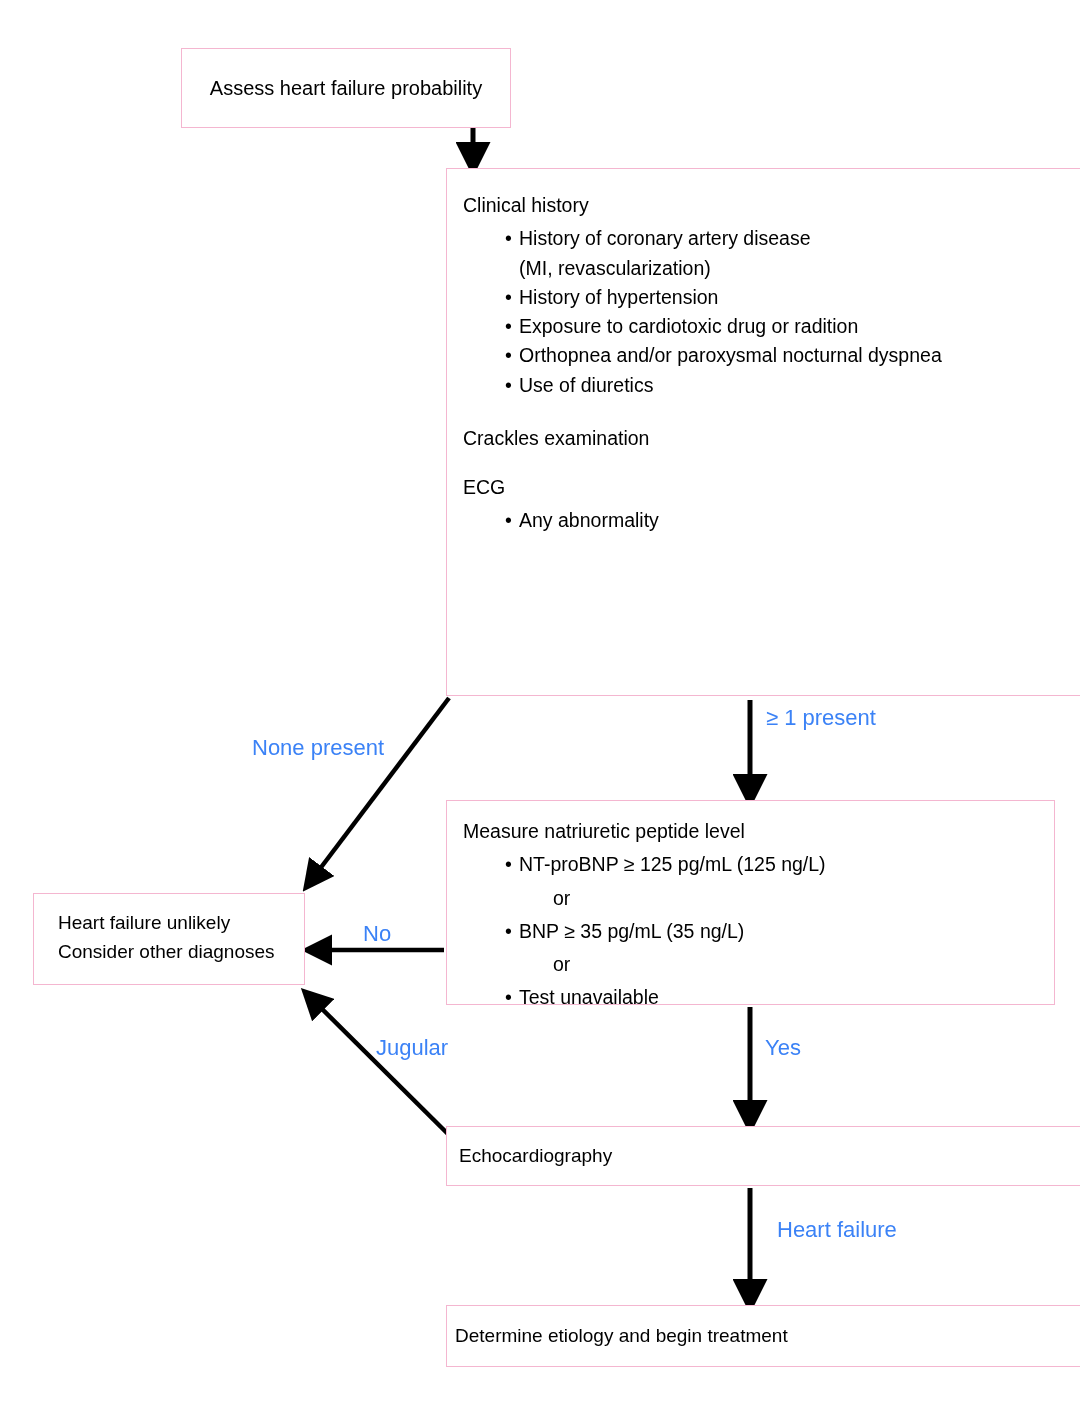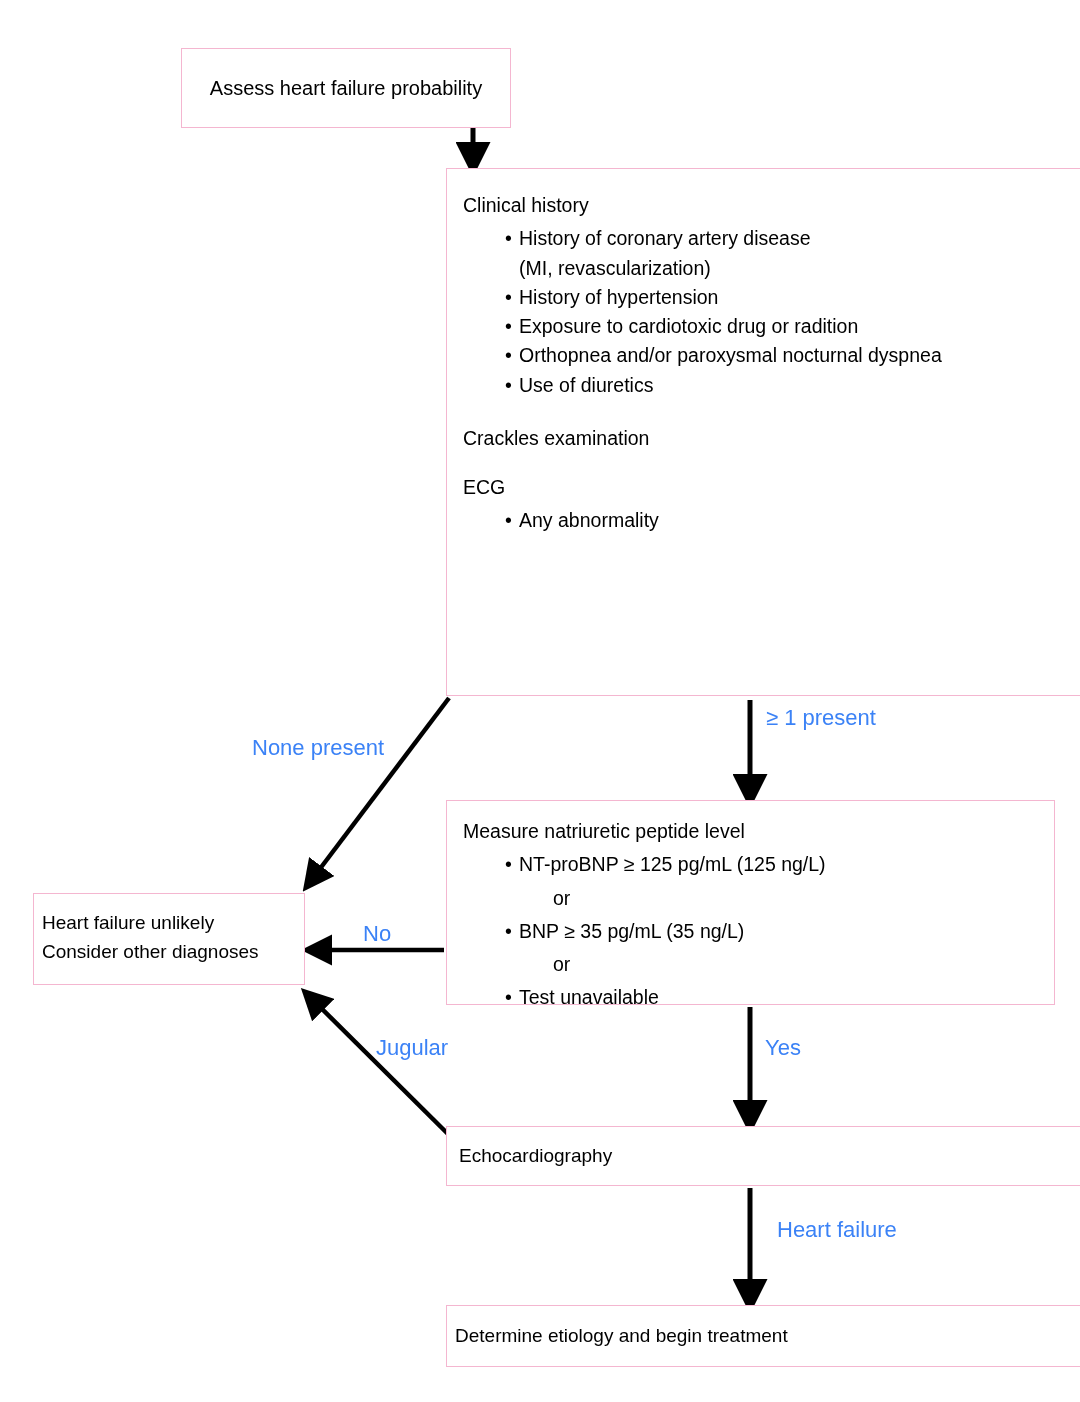--- a/index.html
+++ b/index.html
@@ -87,21 +87,21 @@
   #box-np .bullets li { white-space: nowrap; }
   .or-line {
     padding-left: 90px;
     font-size: 19.5px;
     line-height: 1.5;
   }
 
   
   #box-unlikely {
     left: 33px; top: 893px; width: 272px; height: 92px;
-    padding: 14px 10px 0 8px;
+    padding: 14px 10px 0 24px;
   }
   #box-unlikely .box-text { line-height: 1.55; }
 
   
   #box-echo {
     left: 446px; top: 1126px; width: 642px; height: 60px;
     display: flex; align-items: center; padding-left: 12px;
   }
   
   #box-etiology {

